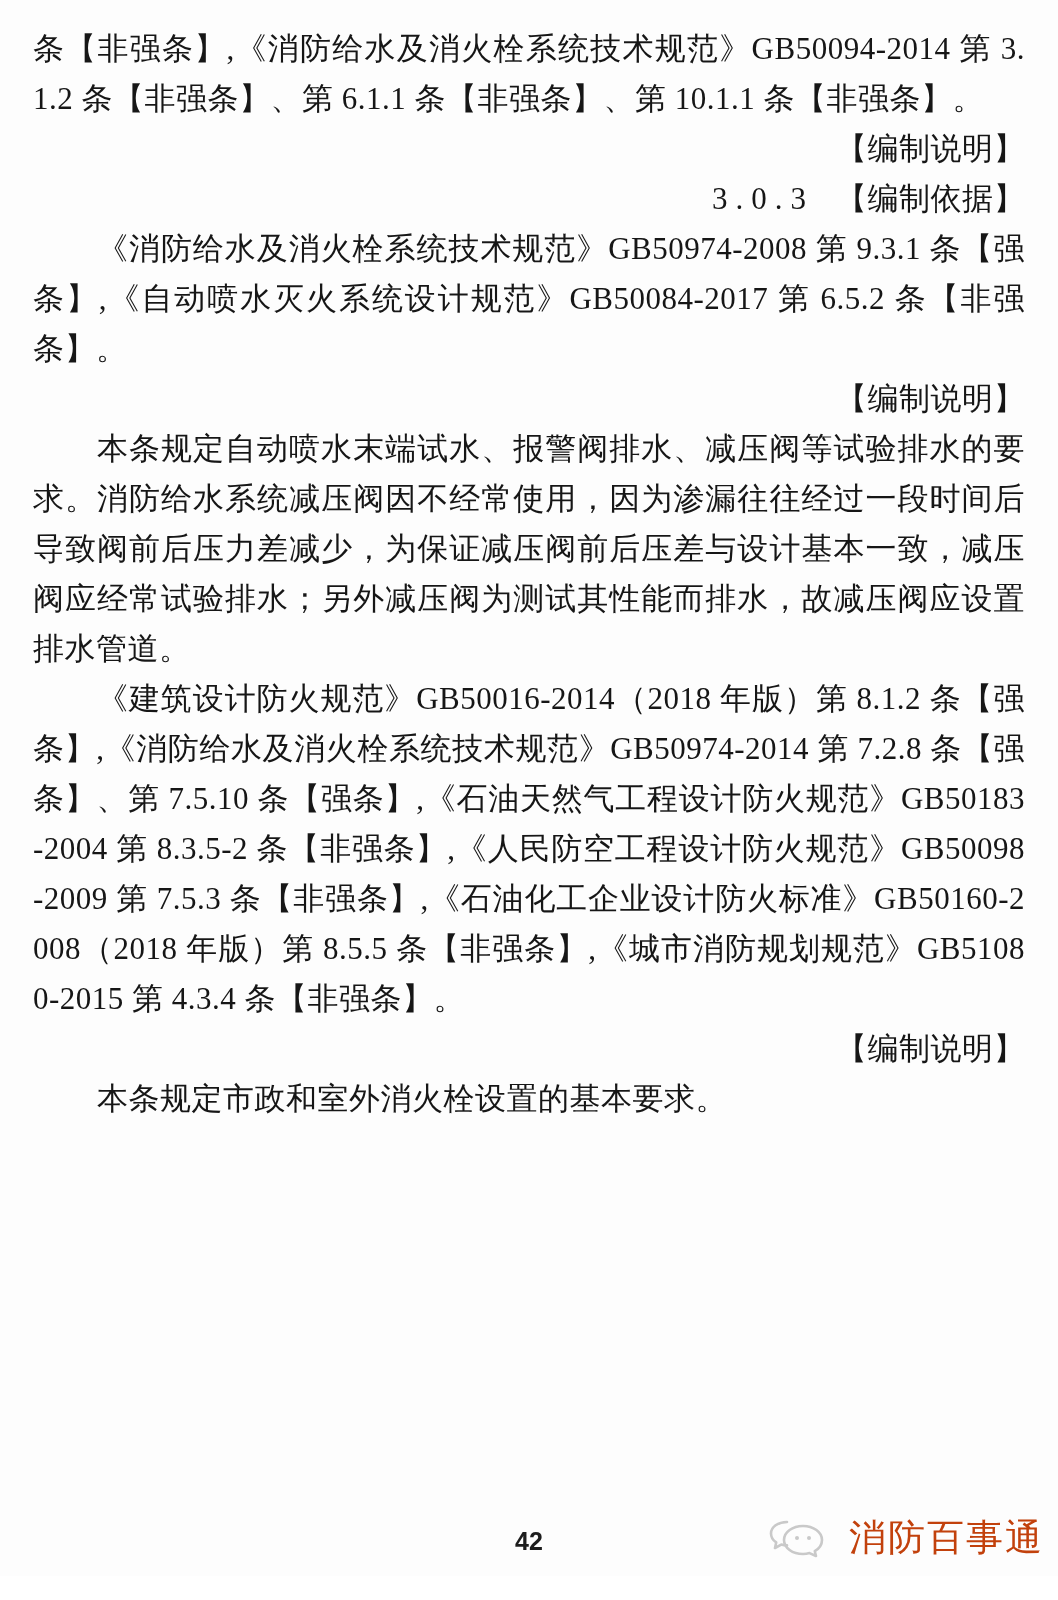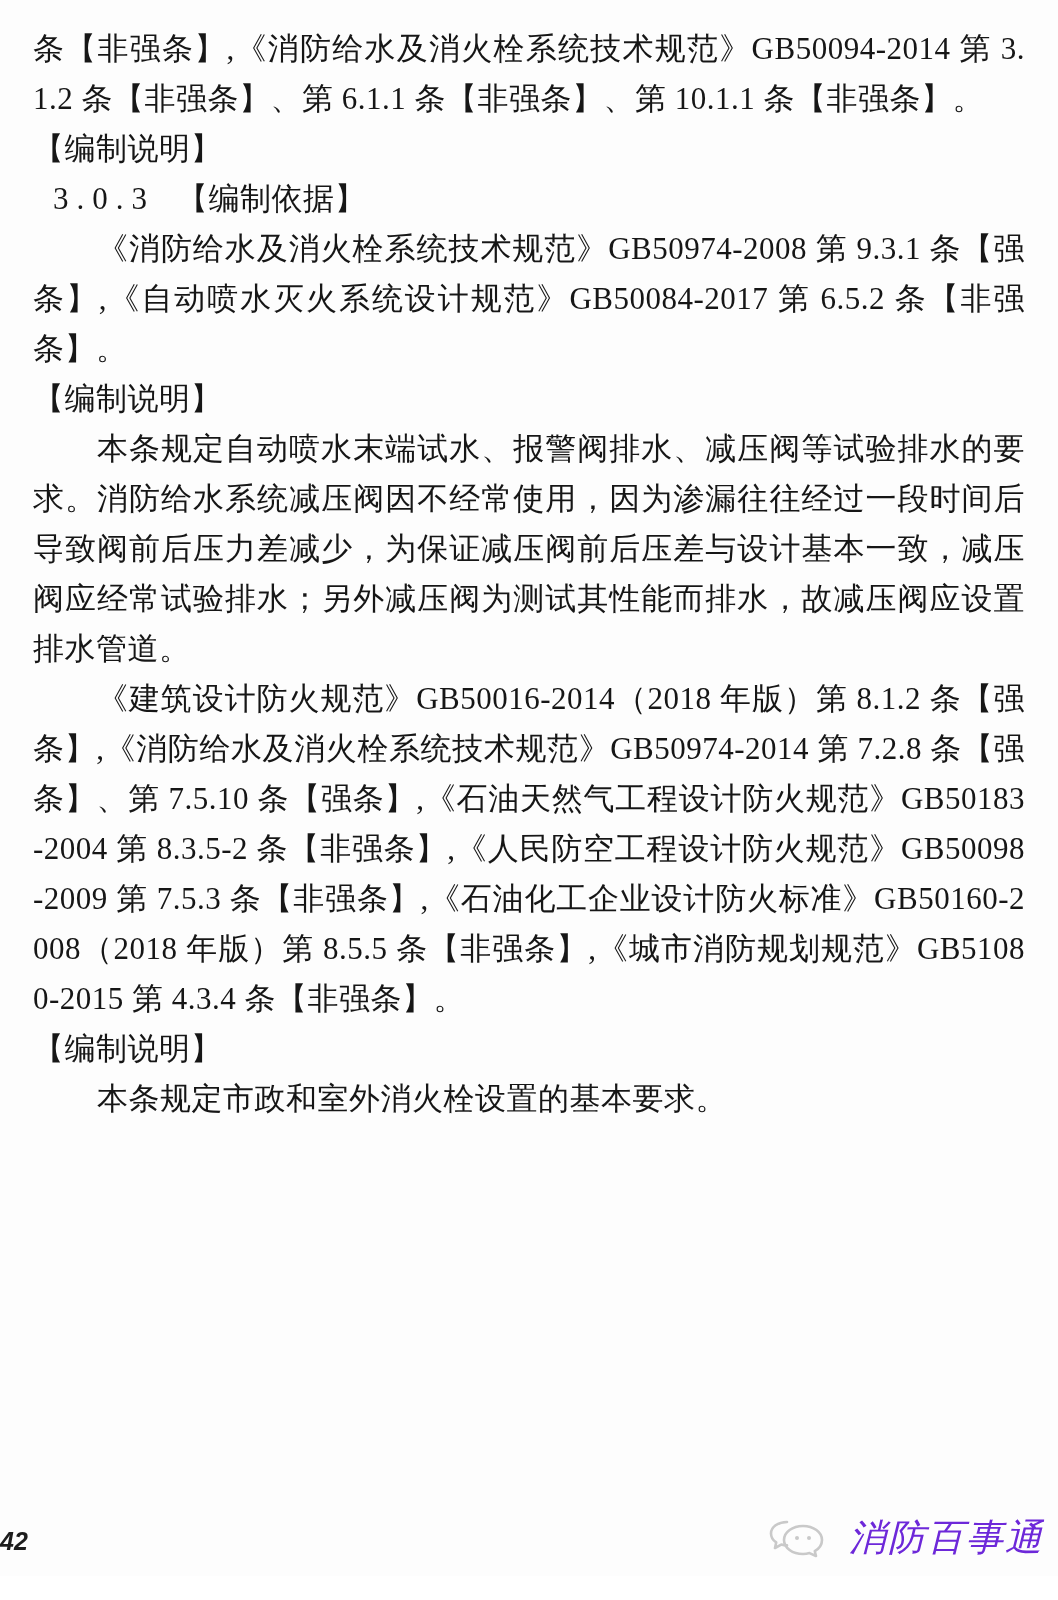--- a/index.html
+++ b/index.html
@@ -25,47 +25,46 @@
   .para {
     margin: 0;
     font-size: 31px;
     line-height: 50px;
     text-align: justify;
     text-justify: inter-character;
     word-break: break-all;
     letter-spacing: 0.5px;
   }
   .para.indent { text-indent: 64px; }
-  .para.heading { text-align: left; }
+  .para.heading { text-align: right; }
   .hnum { letter-spacing: 8px; margin-left: 20px; }
   .hlabel { margin-left: 22px; margin-top: 37px; }
   .footer {
     position: absolute;
     left: 0;
     right: 0;
     bottom: 20px;
+    text-align: center;
     font-family: "Liberation Sans", "DejaVu Sans", sans-serif;
     font-weight: bold;
     font-size: 25px;
     color: #1d1d1d;
-    font-style: italic;
   }
   .watermark {
     position: absolute;
     right: 14px;
     bottom: 12px;
     display: flex;
     align-items: center;
     gap: 24px;
-    color: #6d28d9;
+    color: #c2410c;
     font-size: 37px;
     letter-spacing: 2px;
     pointer-events: none;
     white-space: nowrap;
-    font-style: italic;
   }
   .watermark svg { display: block; }
 </style>
 </head>
 <body>
 
 <div class="page">
   <div class="content">
     <p class="para">条【非强条】,《消防给水及消火栓系统技术规范》GB50094-2014 第 3.1.2 条【非强条】、第 6.1.1 条【非强条】、第 10.1.1 条【非强条】。</p>
     <p class="para heading">【编制说明】</p>

